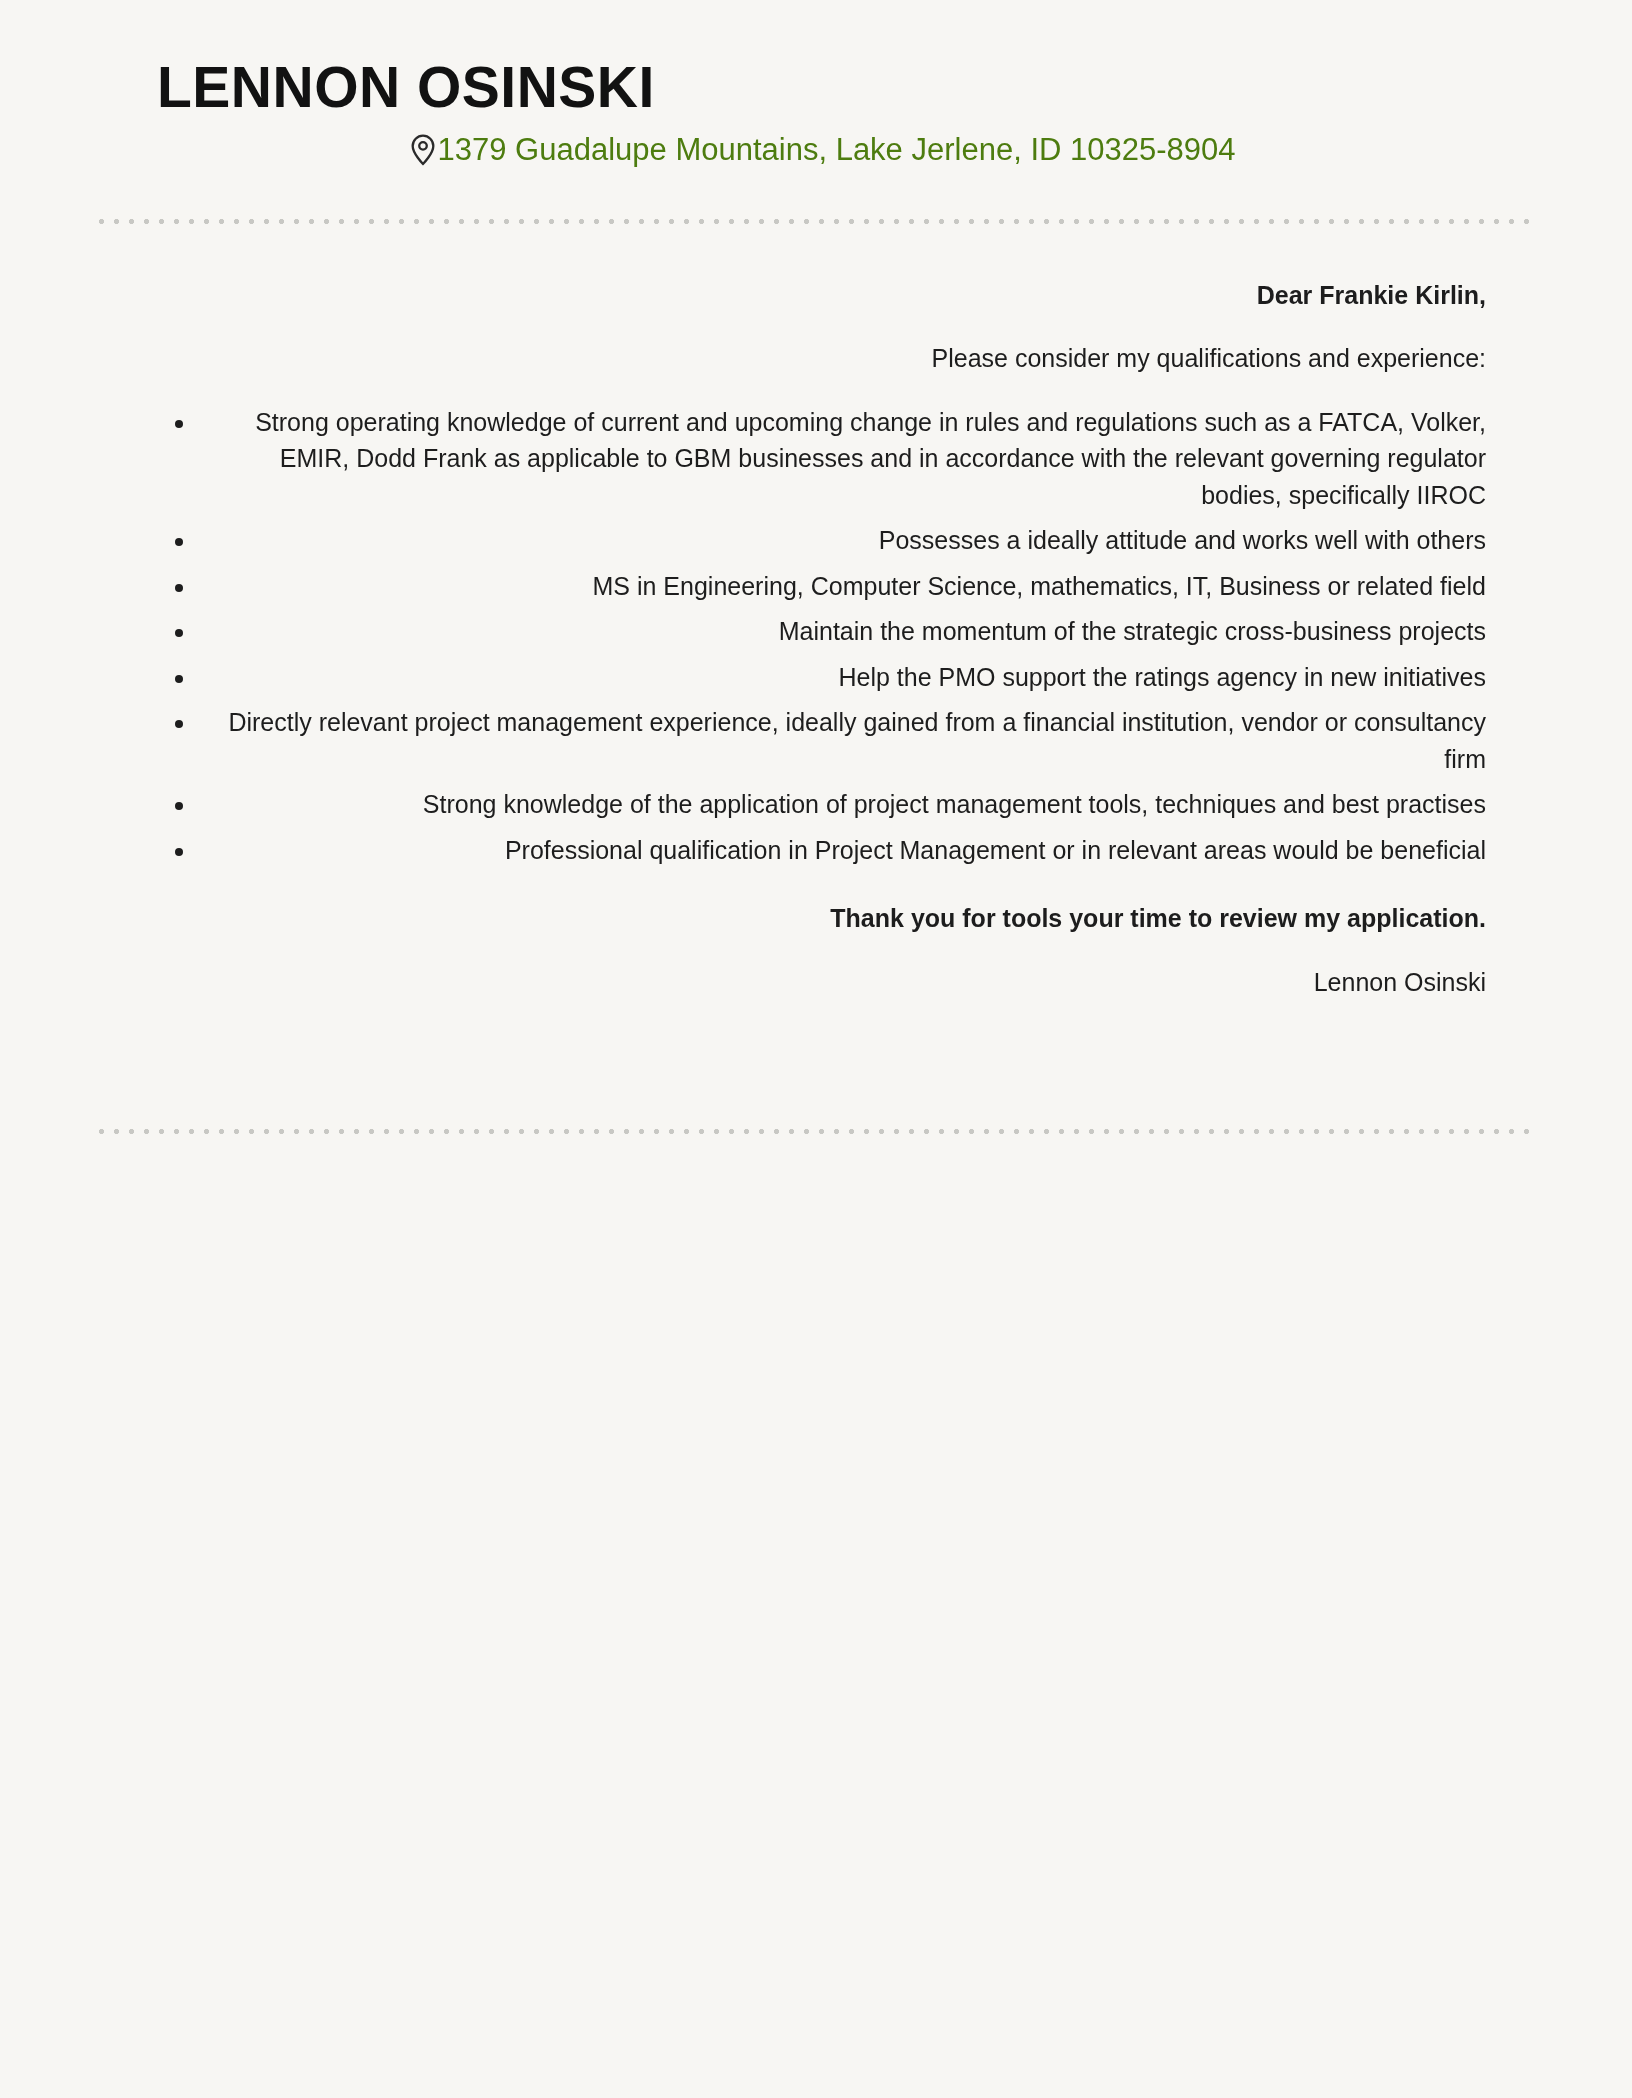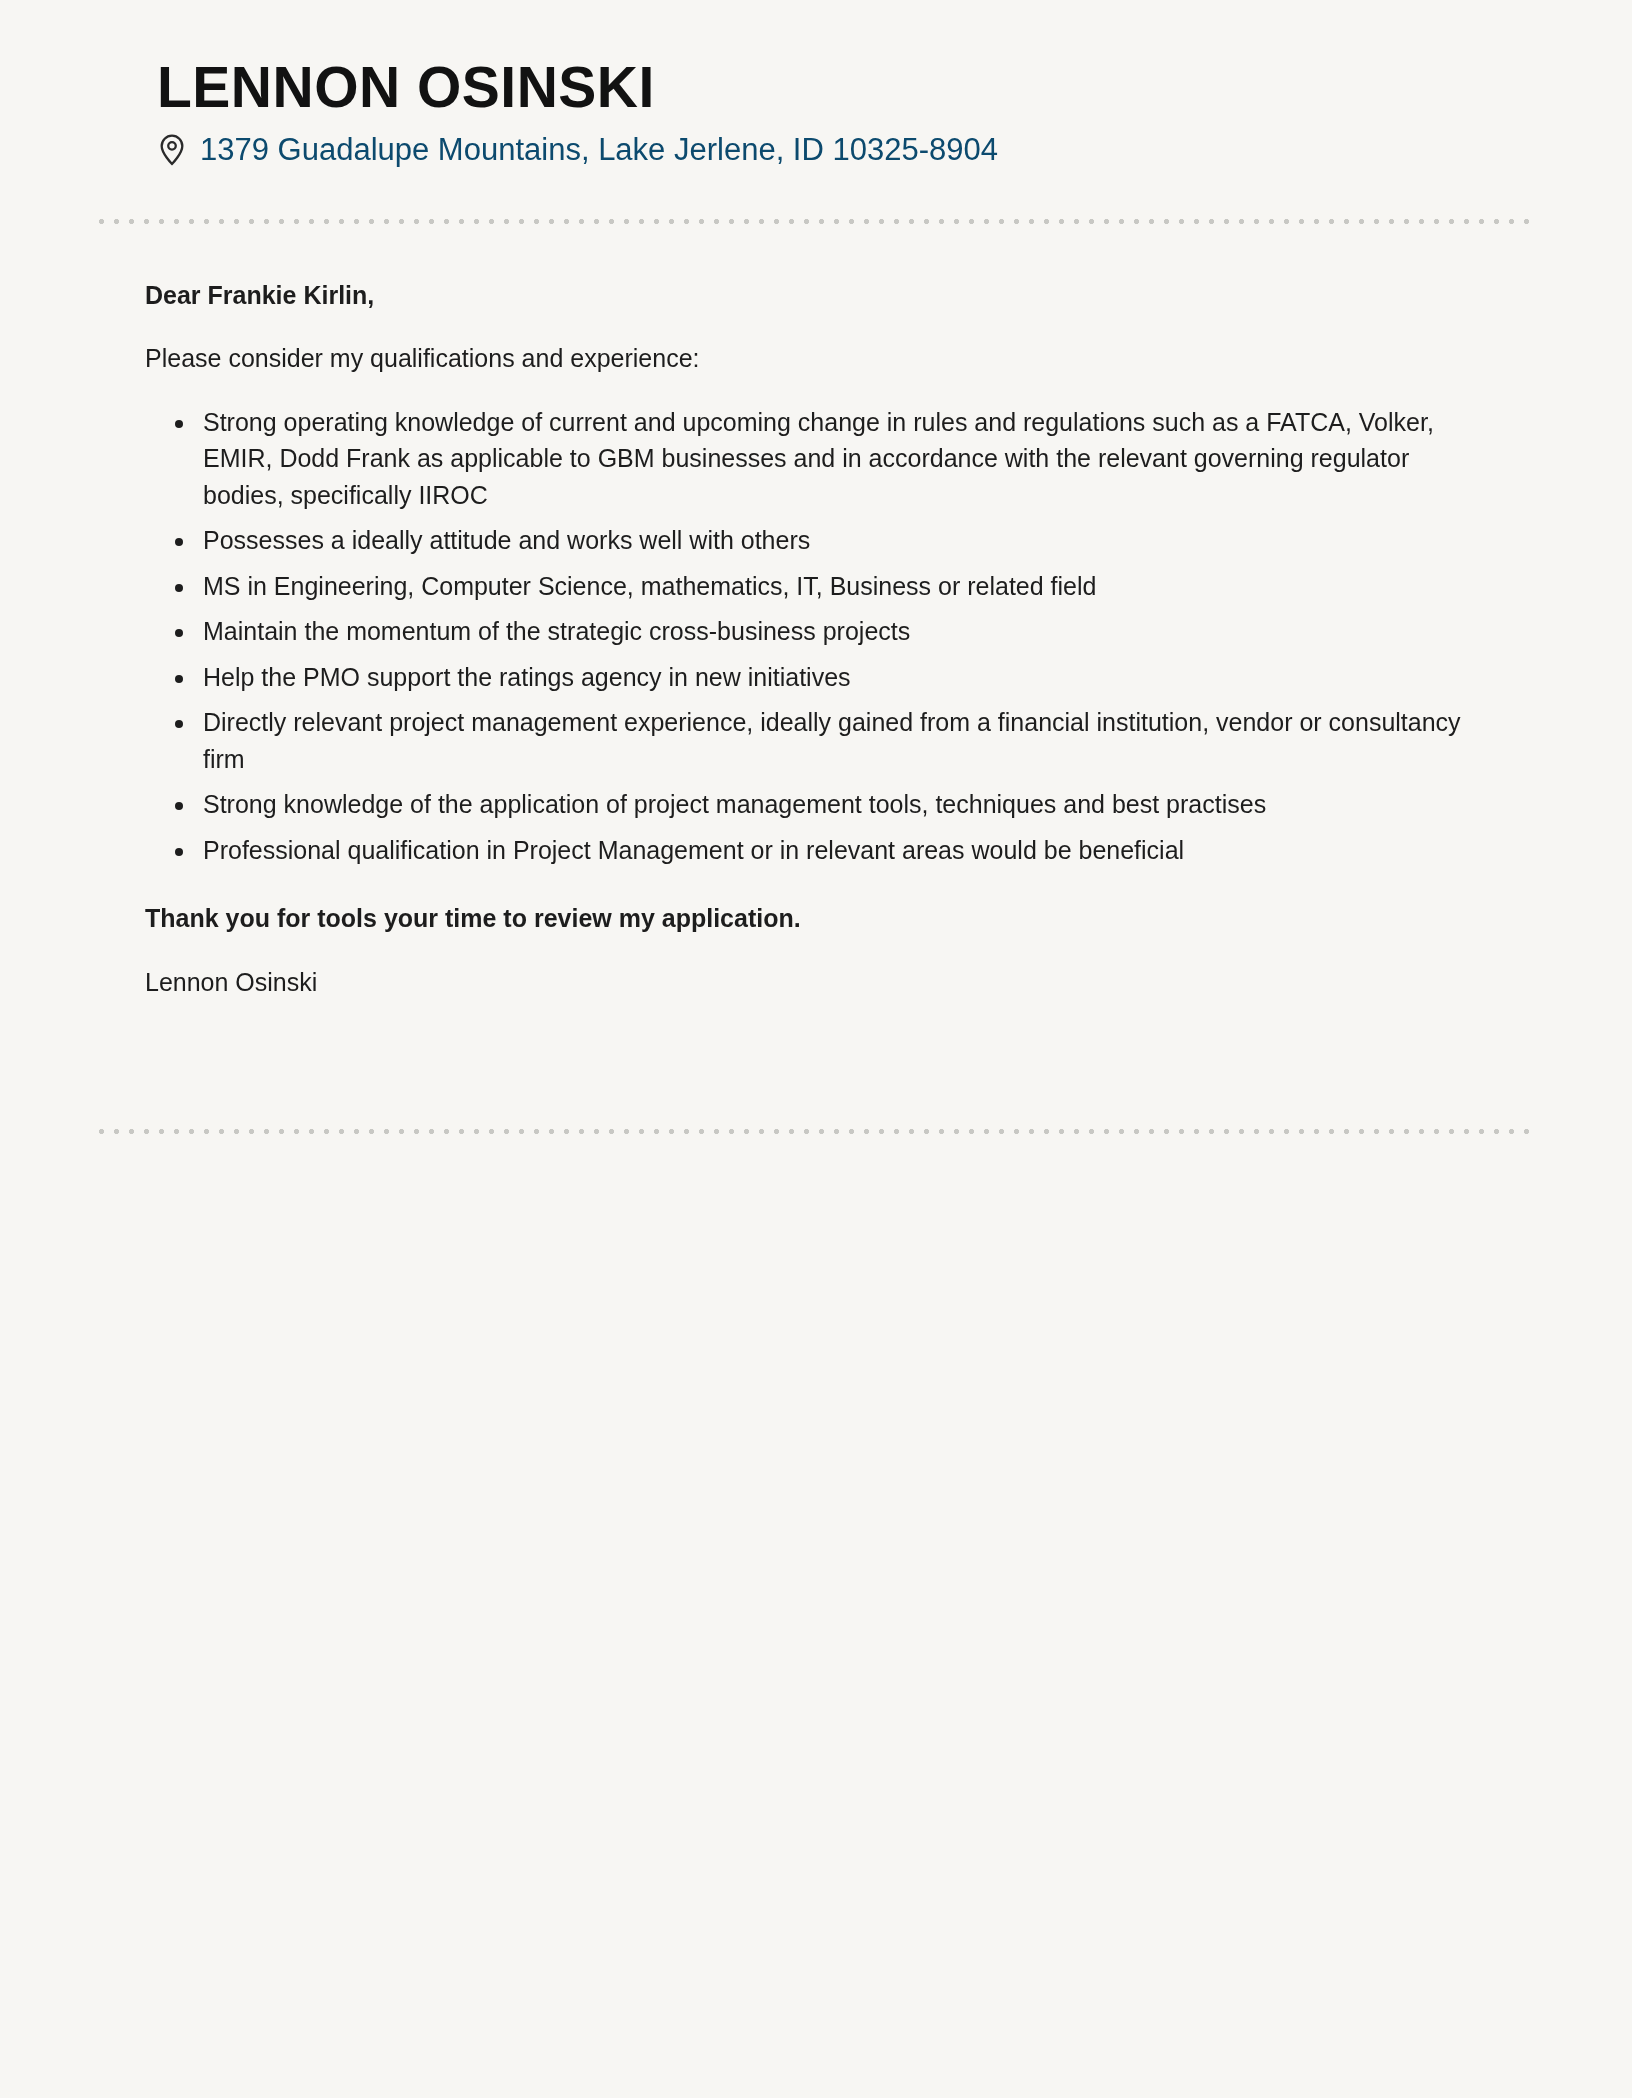--- a/index.html
+++ b/index.html
@@ -26,24 +26,24 @@
     margin: 0 0 14px 12px;
     font-size: 57px;
     line-height: 1.05;
     font-weight: 700;
     letter-spacing: 0.5px;
     color: #121212;
   }
   .address-row {
     display: flex;
     align-items: center;
-    gap: 13px;
     margin-left: 12px;
     font-size: 31px;
-    color: #0c4a6e;
+    color: #4d7c0f;
+    justify-content: center;
   }
   .pin-icon {
     display: inline-flex;
     width: 30px;
     height: 34px;
     flex: 0 0 auto;
   }
   .pin-icon svg { width: 100%; height: 100%; }
   .dotted {
     height: 7px;
@@ -54,20 +54,21 @@
     background-position: 0 50%;
   }
   .dotted.bottom {
     margin-top: 128px;
   }
   main.letter-body {
     padding-top: 52px;
     font-size: 25px;
     line-height: 1.46;
     color: #1d1d1d;
+    text-align: right;
   }
   main.letter-body p {
     margin: 0 0 27px 0;
   }
   .bold { font-weight: 700; }
   ul.qualifications {
     margin: 2px 0 32px 0;
     padding-left: 52px;
   }
   ul.qualifications li {

